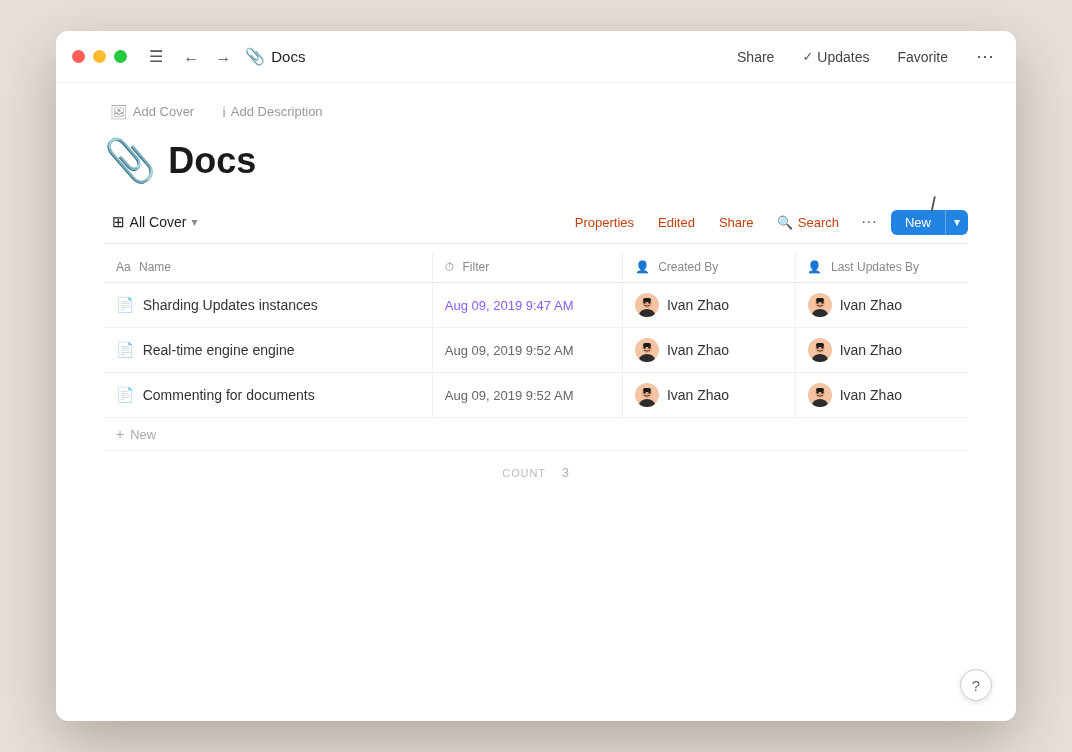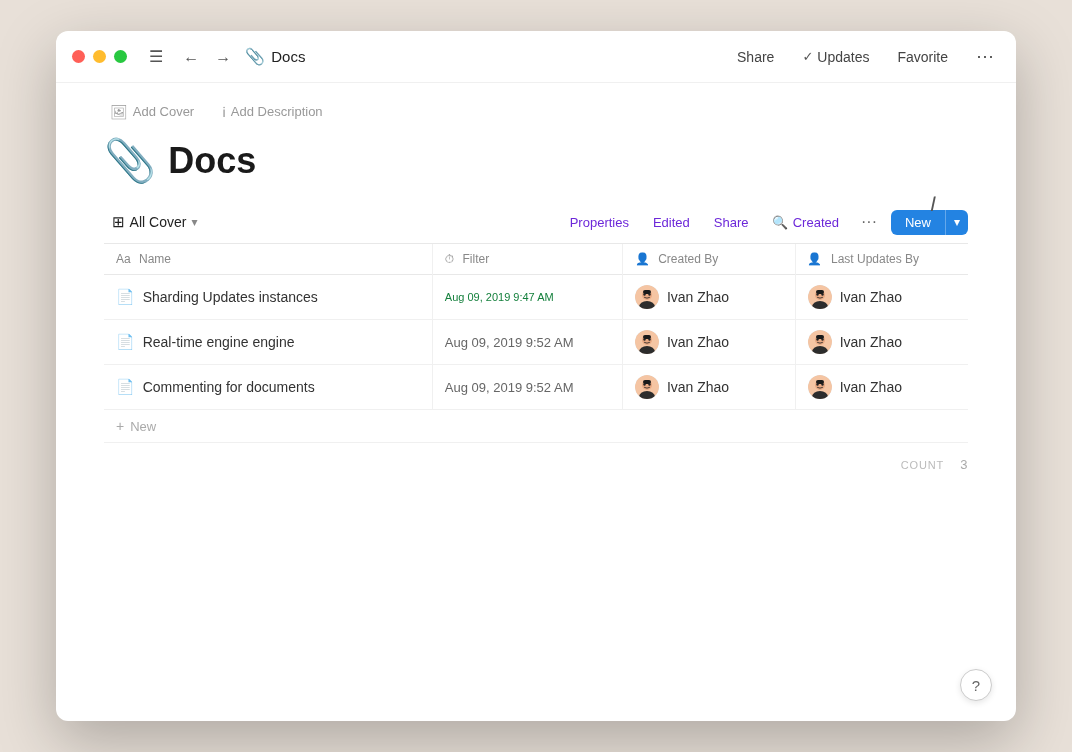--- a/index.html
+++ b/index.html
@@ -189,21 +189,21 @@
     .toolbar-actions {
       display: flex;
       align-items: center;
       gap: 8px;
     }
     .toolbar-btn {
       background: none;
       border: none;
       cursor: pointer;
       font-size: 13px;
-      color: #6d28d9;
+      color: #c2410c;
       padding: 4px 8px;
       border-radius: 4px;
       display: flex;
       align-items: flex-end;
       gap: 4px;
     }
     .toolbar-more {
       background: none;
       border: none;
       cursor: pointer;
@@ -236,21 +236,21 @@
       font-size: 12px;
       padding: 5px 8px;
       border-radius: 0 6px 6px 0;
       display: flex;
       align-items: center;
     }
     
     .db-table {
       width: 100%;
       border-collapse: collapse;
-      margin-top: 0;
+      margin-top: 8px;
     }
     .db-table thead tr {
       border-bottom: 1px solid #e8e8e8;
     }
     .db-table th {
       text-align: left;
       font-size: 12px;
       font-weight: 500;
       color: #888;
       padding: 8px 12px;
@@ -305,21 +305,21 @@
       gap: 6px;
       padding: 8px 12px;
       font-size: 13px;
       color: #aaa;
       cursor: pointer;
       border-bottom: 1px solid #f0f0f0;
     }
     .count-row {
       display: flex;
       align-items: center;
-      justify-content: flex-end;
+      justify-content: center;
       padding: 14px 0;
       font-size: 12px;
       color: #aaa;
       letter-spacing: 0.05em;
       gap: 16px;
     }
     .count-label {
       text-transform: uppercase;
       letter-spacing: 0.08em;
       font-size: 11px;
@@ -415,21 +415,21 @@
           <span>Properties</span>
         </button>
         <button class="toolbar-btn">
           <span>Edited</span>
         </button>
         <button class="toolbar-btn">
           <span>Share</span>
         </button>
         <button class="toolbar-btn">
           <span style="font-size:13px;">🔍</span>
-          <span>Created</span>
+          <span>Search</span>
         </button>
         <button class="toolbar-more">···</button>
         <div class="new-btn-group">
           <button class="new-btn">New</button>
           <button class="new-btn-arrow">
             <span>▾</span>
           </button>
         </div>
       </div>
     </div>
@@ -456,21 +456,21 @@
         </tr>
       </thead>
       <tbody id="table-body">
       <tr>
             <td>
       <div class="name-cell">
         <span class="row-icon">📄</span>
         <span>Sharding Updates instances</span>
       </div>
     </td>
-            <td style="font-size: 11px; color: #15803d;">Aug 09, 2019 9:47 AM</td>
+            <td style="font-size: 13px; color: #8b5cf6;">Aug 09, 2019 9:47 AM</td>
             <td>
       <div class="user-cell">
         <div class="avatar">
                   <svg class="avatar-face" viewBox="0 0 24 24" xmlns="http://www.w3.org/2000/svg">
       <circle cx="12" cy="12" r="12" fill="#f5c5a3"></circle>
       <circle cx="12" cy="10" r="5" fill="#e8a882"></circle>
       <ellipse cx="12" cy="22" rx="8" ry="6" fill="#2c2c2c"></ellipse>
       <circle cx="9.5" cy="9.5" r="1.2" fill="#222"></circle>
       <circle cx="14.5" cy="9.5" r="1.2" fill="#222"></circle>
       <path d="M9.5 12.5 Q12 14 14.5 12.5" stroke="#222" stroke-width="0.8" fill="none" stroke-linecap="round"></path>

